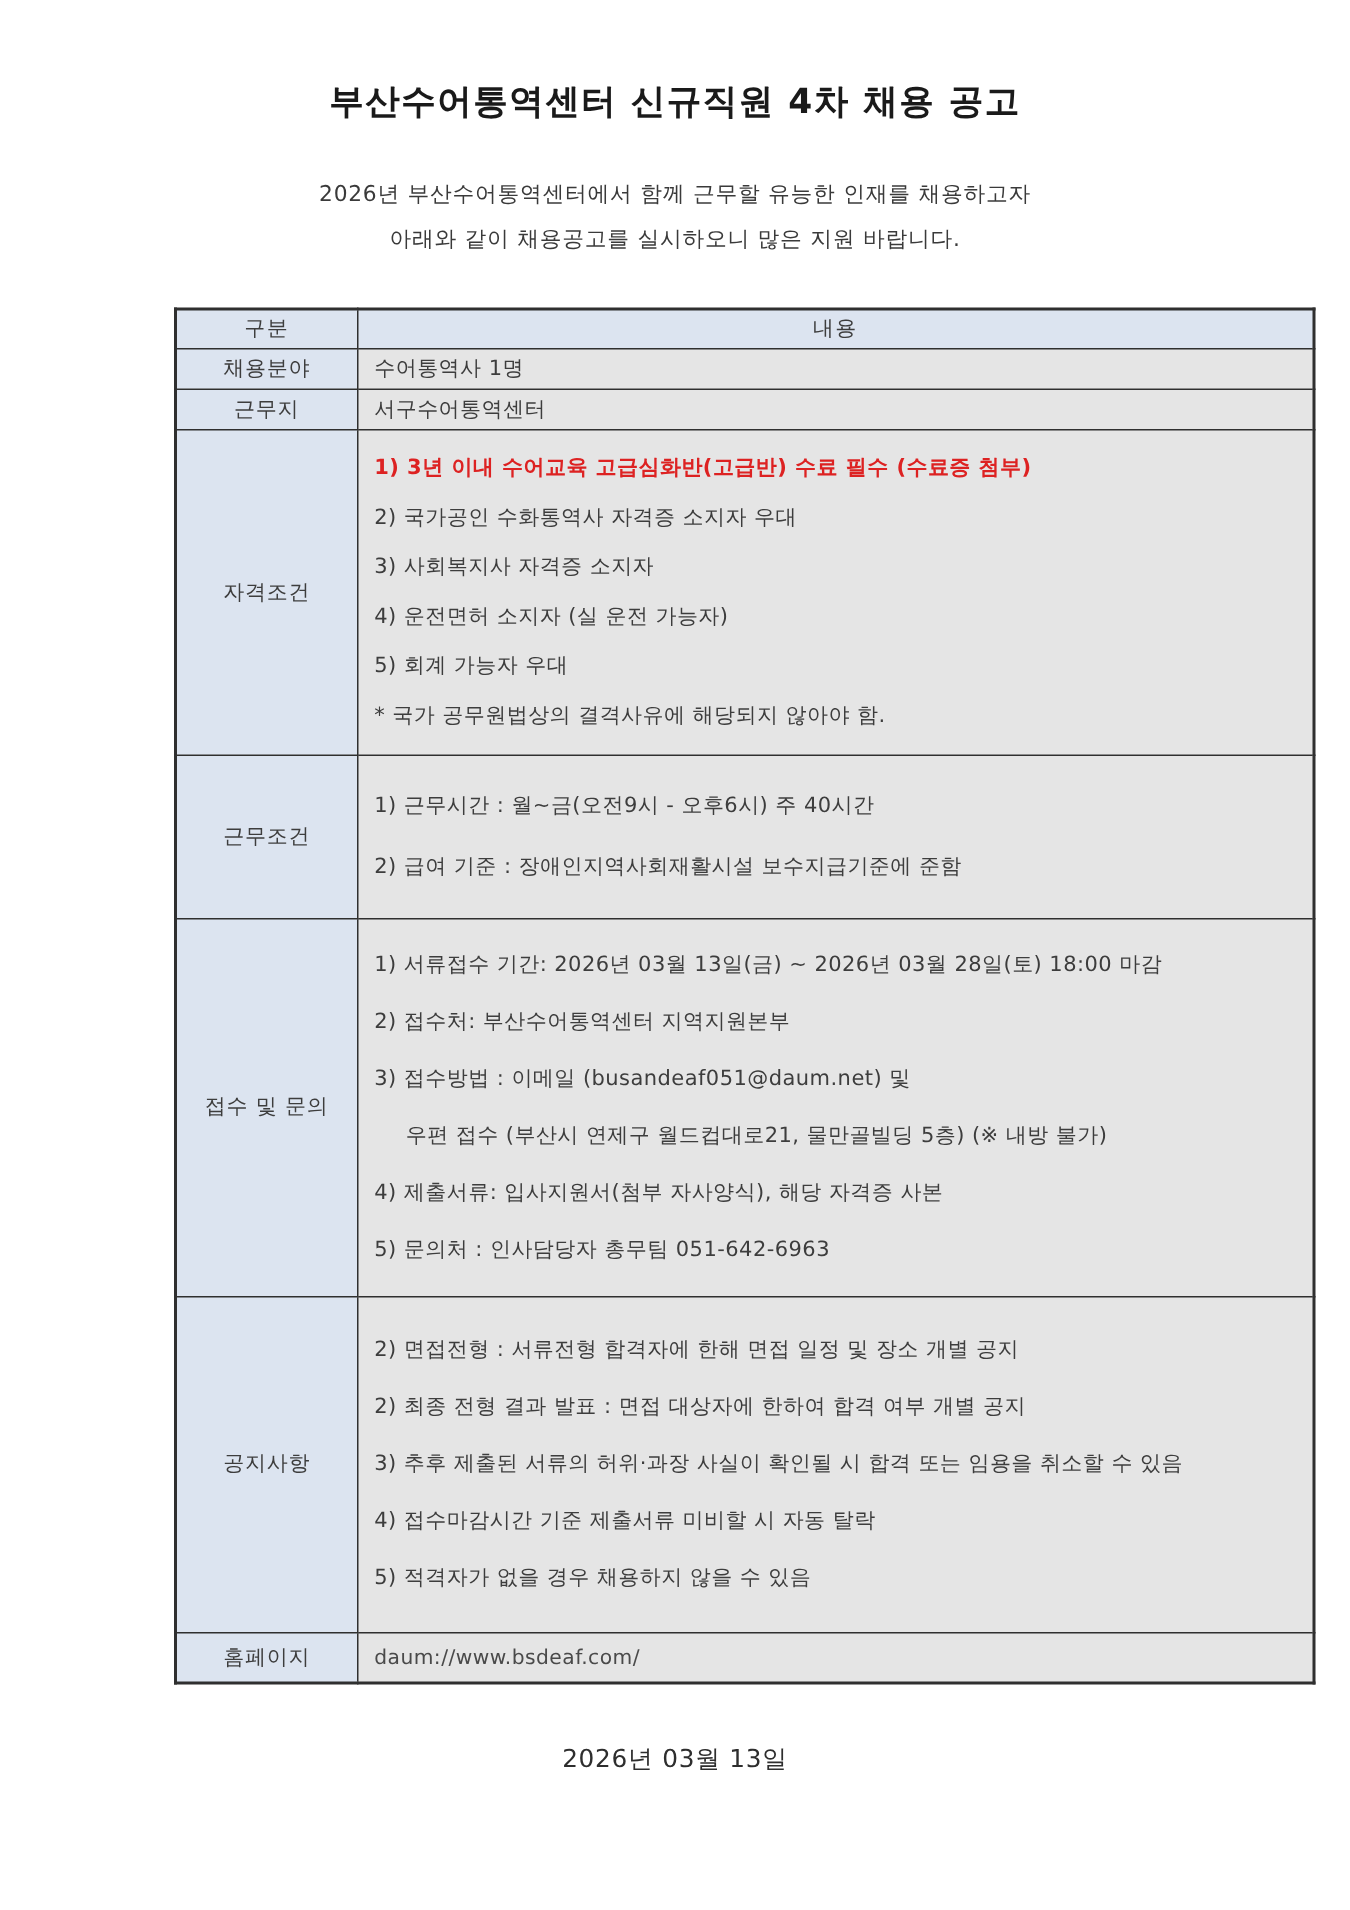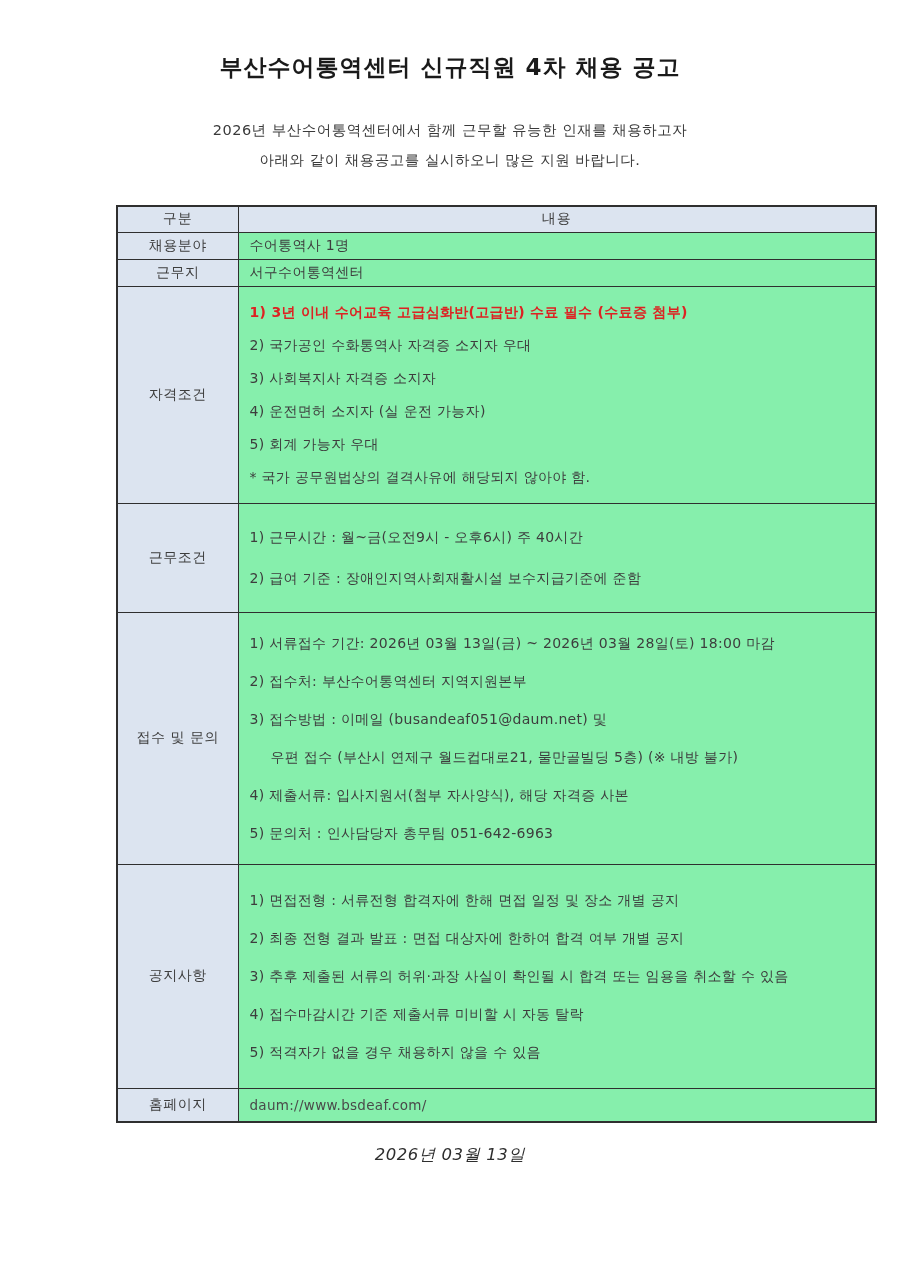--- a/index.html
+++ b/index.html
@@ -36,40 +36,40 @@
   }
   table.recruit th{
     background:var(--header_cell_bg);font-weight:normal;
     height:26px;text-align:center;letter-spacing:1px;
   }
   td.label{
     background:var(--header_cell_bg);text-align:center;
     vertical-align:middle;letter-spacing:0.5px;
   }
   td.content{
-    background:#86efac;vertical-align:middle;
+    background:#e5e5e5;vertical-align:middle;
     padding:2px 6px 2px 11px;letter-spacing:0.3px;
   }
   td.content p{margin:10px 0;line-height:19px;}
   tr.r-simple td{height:27px;}
   tr.r-home td{height:34px;}
   tr.r-home td.content{font-size:13.5px;color:#4a4a4a;}
   tr.r-qual td{height:198px;}
   tr.r-qual td.content p{margin:14px 0;}
   tr.r-work td{height:97px;}
   tr.r-work td.content p{margin:22px 0;}
   tr.r-apply td{height:227px;}
   tr.r-apply td.content p{margin:19px 0;}
   tr.r-apply td.content p.cont{margin-top:4px;padding-left:21px;}
   tr.r-notice td{height:224px;}
   tr.r-notice td.content p{margin:19px 0;}
   .em{color:var(--accent_red);font-weight:bold;}
   .footer{
-    margin-top:16px;text-align:center;font-size:16.5px;line-height:31px;
-    color:#2e2e2e;letter-spacing:0.5px;font-style:italic;
+    margin-top:34px;text-align:center;font-size:16.5px;line-height:31px;
+    color:#2e2e2e;letter-spacing:0.5px;
   }
 </style>
 </head>
 <body>
 
 <div class="page">
 
   <h1 class="doc-title">부산수어통역센터 신규직원 4차 채용 공고</h1>
 
   <div class="intro">
@@ -132,21 +132,21 @@
           <p>3) 접수방법 : 이메일 (busandeaf051@daum.net) 및</p>
           <p class="cont">우편 접수 (부산시 연제구 월드컵대로21, 물만골빌딩 5층)  (※ 내방 불가)</p>
           <p>4) 제출서류: 입사지원서(첨부 자사양식), 해당 자격증 사본</p>
           <p>5) 문의처 : 인사담당자 총무팀 051-642-6963</p>
         </td>
       </tr>
 
       <tr class="r-notice">
         <td class="label">공지사항</td>
         <td class="content">
-          <p>1) 면접전형 : 서류전형 합격자에 한해 면접 일정 및 장소 개별 공지</p>
+          <p>2) 면접전형 : 서류전형 합격자에 한해 면접 일정 및 장소 개별 공지</p>
           <p>2) 최종 전형 결과 발표 : 면접 대상자에 한하여 합격 여부 개별 공지</p>
           <p>3) 추후 제출된 서류의 허위·과장 사실이 확인될 시 합격 또는 임용을 취소할 수 있음</p>
           <p>4) 접수마감시간 기준 제출서류  미비할 시 자동 탈락</p>
           <p>5) 적격자가 없을 경우 채용하지 않을 수 있음</p>
         </td>
       </tr>
 
       <tr class="r-simple r-home">
         <td class="label">홈페이지</td>
         <td class="content">

